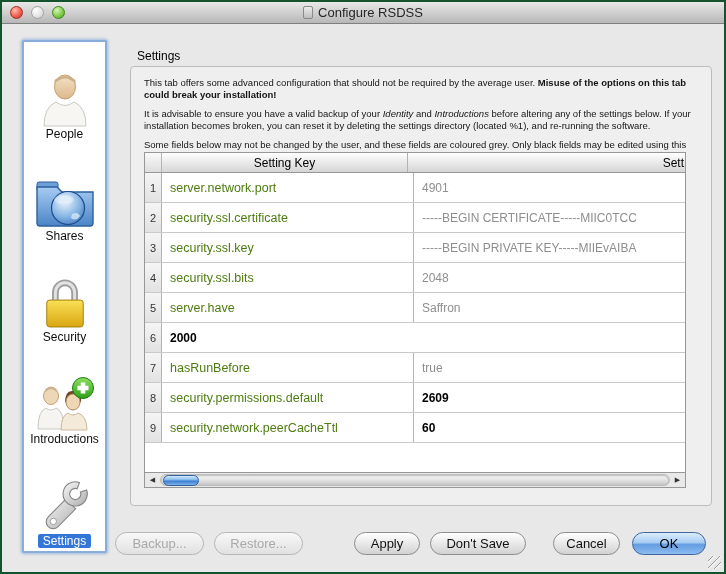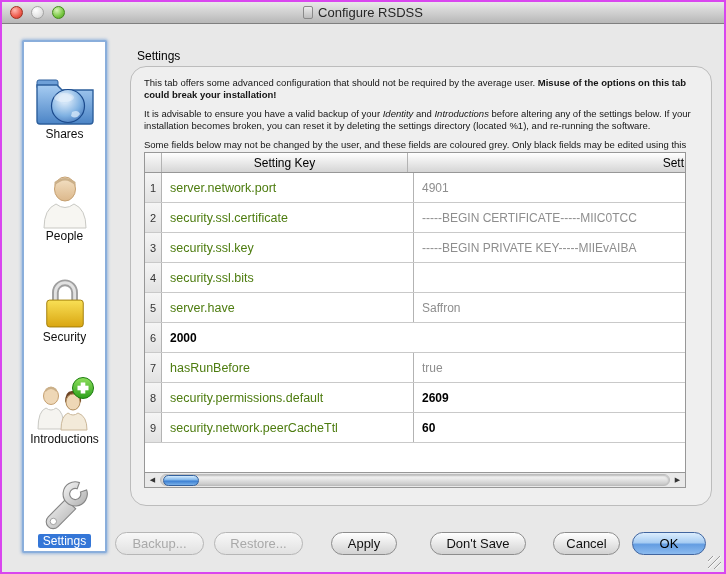--- a/index.html
+++ b/index.html
@@ -1,19 +1,19 @@
 <!DOCTYPE html>
 <html><head>
 <meta charset="utf-8">
 <style>
   * { margin:0; padding:0; box-sizing:border-box; }
   html,body { font-family:"Liberation Sans", sans-serif; }
   .window {
     position:relative; width:726px; height:574px;
-    background:#e8e8e8; border:2px solid #d946ef; overflow:hidden;
+    background:#e8e8e8; border:2px solid #14532d; overflow:hidden;
   }
   
   .titlebar {
     position:absolute; left:0; top:0; right:0; height:22px;
     background:linear-gradient(#e9e9e9,#b7b7b7);
     border-bottom:1px solid #7f7f7f;
   }
   .lights { position:absolute; left:8px; top:4px; display:flex; gap:8px; }
   .light { width:13px; height:13px; border-radius:50%; display:inline-block; }
   .light.close { background:radial-gradient(circle at 35% 30%, #ffb9b0, #ee5a4c 60%, #b93527); border:1px solid #a1301f; }
@@ -32,21 +32,21 @@
   }
   .side-item { flex:1; display:flex; flex-direction:column; align-items:center; justify-content:flex-end; padding-bottom:3px; overflow:hidden; }
   .side-icon { flex:0 0 auto; line-height:0; }
   .side-label { font-size:12px; color:#0f0f0f; white-space:nowrap; max-width:81px; overflow:hidden; }
   .side-item.selected .side-label { background:#3476d7; color:#fff; padding:0 5px; border-radius:2px; }
 
   
   .section-title { position:absolute; left:135px; top:47px; font-size:12px; color:#000; }
   .groupbox {
     position:absolute; left:128px; top:64px; width:582px; height:440px;
-    background:#efefef; border:1px solid #bcbcbc; border-radius:16px;
+    background:#efefef; border:1px solid #bcbcbc; border-radius:4px;
   }
   .desc { position:absolute; left:13px; top:10px; width:557px; font-size:9.5px; line-height:12px; color:#151515; }
   .desc p { margin-bottom:7px; }
 
   
   .tablepane {
     position:absolute; left:13px; top:85px; width:542px; height:336px;
     background:#fff; border:1px solid #979797; display:flex; flex-direction:column;justify-content:flex-end;
   }
   .thead { display:flex; height:20px; flex:0 0 auto; background:linear-gradient(#ffffff,#d5d5d5); border-bottom:1px solid #979797; }
@@ -94,20 +94,37 @@
     <div class="titlewrap">
       <span class="docicon"></span>
       <span class="title">Configure RSDSS</span>
     </div>
   </div>
 
   <div class="sidebar">
 
     <div class="side-item">
       <span class="side-icon">
+        <svg width="54" height="55" viewBox="0 0 54 55">
+          <defs>
+            <linearGradient id="sking" x1="0" y1="0" x2="0" y2="1">
+              <stop offset="0" stop-color="#f4e2c6"></stop>
+                <stop offset="1" stop-color="#dcb88b"></stop>
+            </linearGradient>
+          </defs>
+          <ellipse cx="27" cy="15" rx="10.5" ry="12" fill="url(#sking)" stroke="#c5a071"></ellipse>
+          <path d="M16.5 12 Q27 1 37.5 12 L37.5 8 Q27 0 16.5 8 z" fill="#cbb089"></path>
+          <path d="M6 54 Q6 35 18 30 Q27 37 36 30 Q48 35 48 54 z" fill="#f7f6f2" stroke="#c9c9c4"></path>
+        </svg>
+      </span>
+      <span class="side-label">People</span>
+    </div>
+
+    <div class="side-item">
+      <span class="side-icon">
         <svg width="62" height="52" viewBox="0 0 62 52">
           <defs>
             <linearGradient id="foldg" x1="0" y1="0" x2="0" y2="1">
               <stop offset="0" stop-color="#a6ccf2"></stop>
                 <stop offset="1" stop-color="#4b84c6"></stop>
             </linearGradient>
             <radialGradient id="globeg" cx="0.4" cy="0.3" r="0.9">
               <stop offset="0" stop-color="#eef6fe"></stop>
                 <stop offset="0.55" stop-color="#7fb1e2"></stop>
                 <stop offset="1" stop-color="#3062ad"></stop>
@@ -115,37 +132,20 @@
           </defs>
           <rect x="3" y="5" width="21" height="9" rx="2" fill="#6ea0d8" stroke="#2d5f9c"></rect>
           <path d="M3 10 h20 l5 5 h31 v31 a3 3 0 0 1 -3 3 H6 a3 3 0 0 1 -3 -3 z" fill="url(#foldg)" stroke="#2d5f9c" stroke-width="1.4"></path>
           <circle cx="34" cy="31" r="16.5" fill="url(#globeg)" stroke="#1c4b8d" stroke-width="1.2"></circle>
           <path d="M25 23 q7 -6 13 -1 q-1 6 -7 6 q-6 0 -6 -5 z" fill="#cfe3f7" opacity="0.9"></path>
           <path d="M38 37 q6 -3 8 2 q-4 6 -9 2 z" fill="#cfe3f7" opacity="0.85"></path>
           <ellipse cx="30" cy="22.5" rx="10" ry="4.5" fill="#ffffff" opacity="0.35"></ellipse>
         </svg>
       </span>
       <span class="side-label">Shares</span>
-    </div>
-
-    <div class="side-item">
-      <span class="side-icon">
-        <svg width="54" height="55" viewBox="0 0 54 55">
-          <defs>
-            <linearGradient id="sking" x1="0" y1="0" x2="0" y2="1">
-              <stop offset="0" stop-color="#f4e2c6"></stop>
-                <stop offset="1" stop-color="#dcb88b"></stop>
-            </linearGradient>
-          </defs>
-          <ellipse cx="27" cy="15" rx="10.5" ry="12" fill="url(#sking)" stroke="#c5a071"></ellipse>
-          <path d="M16.5 12 Q27 1 37.5 12 L37.5 8 Q27 0 16.5 8 z" fill="#cbb089"></path>
-          <path d="M6 54 Q6 35 18 30 Q27 37 36 30 Q48 35 48 54 z" fill="#f7f6f2" stroke="#c9c9c4"></path>
-        </svg>
-      </span>
-      <span class="side-label">People</span>
     </div>
 
     <div class="side-item">
       <span class="side-icon">
         <svg width="48" height="56" viewBox="0 0 50 58">
           <defs>
             <linearGradient id="goldg" x1="0" y1="0" x2="0" y2="1">
               <stop offset="0" stop-color="#f9e056"></stop>
                 <stop offset="1" stop-color="#d9a611"></stop>
             </linearGradient>
@@ -226,20 +226,21 @@
     <div class="td-val">-----BEGIN CERTIFICATE-----MIIC0TCC</div>
   </div>
           <div class="trow">
     <div class="td-num">3</div>
     <div class="td-key">security.ssl.key</div>
     <div class="td-val">-----BEGIN PRIVATE KEY-----MIIEvAIBA</div>
   </div>
           <div class="trow">
     <div class="td-num">4</div>
     <div class="td-key">security.ssl.bits</div>
+    <div class="td-val">2048</div>
   </div>
           <div class="trow">
     <div class="td-num">5</div>
     <div class="td-key">server.have</div>
     <div class="td-val">Saffron</div>
   </div>
           <div class="trow editable">
     <div class="td-num">6</div>
     <div class="td-val">2000</div>
   </div>
@@ -264,19 +265,19 @@
         <div class="sb-track">
           <div class="sb-thumb"></div>
         </div>
         <div class="sb-arrow">▶</div>
       </div>
     </div>
   </div>
 
   <div class="btn disabled" style="left:113px;width:89px;">Backup...</div>
   <div class="btn disabled" style="left:212px;width:89px;">Restore...</div>
-  <div class="btn" style="left:329px;width:66px;">Apply</div>
+  <div class="btn" style="left:352px;width:66px;">Apply</div>
   <div class="btn" style="left:428px;width:96px;">Don't Save</div>
   <div class="btn" style="left:551px;width:67px;">Cancel</div>
   <div class="btn default" style="left:630px;width:74px;">OK</div>
 
   <div class="grip"></div>
 </div>
 
 </body></html>

